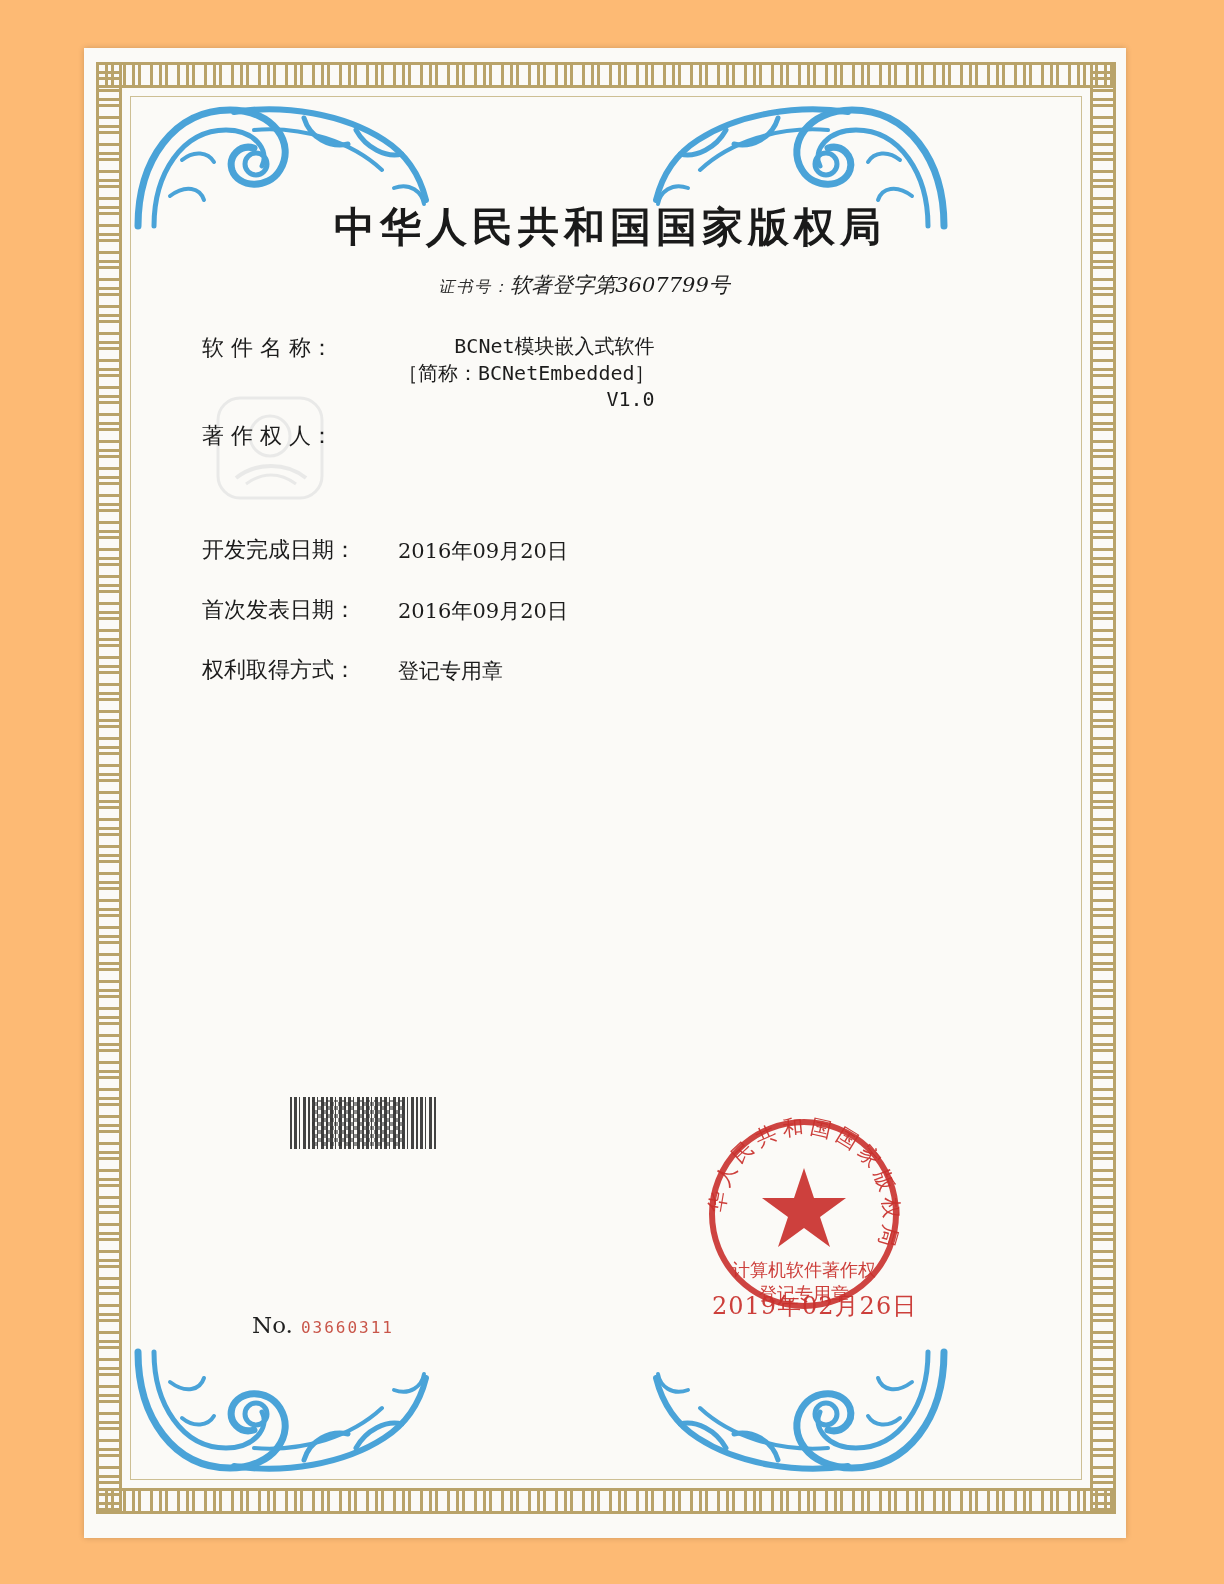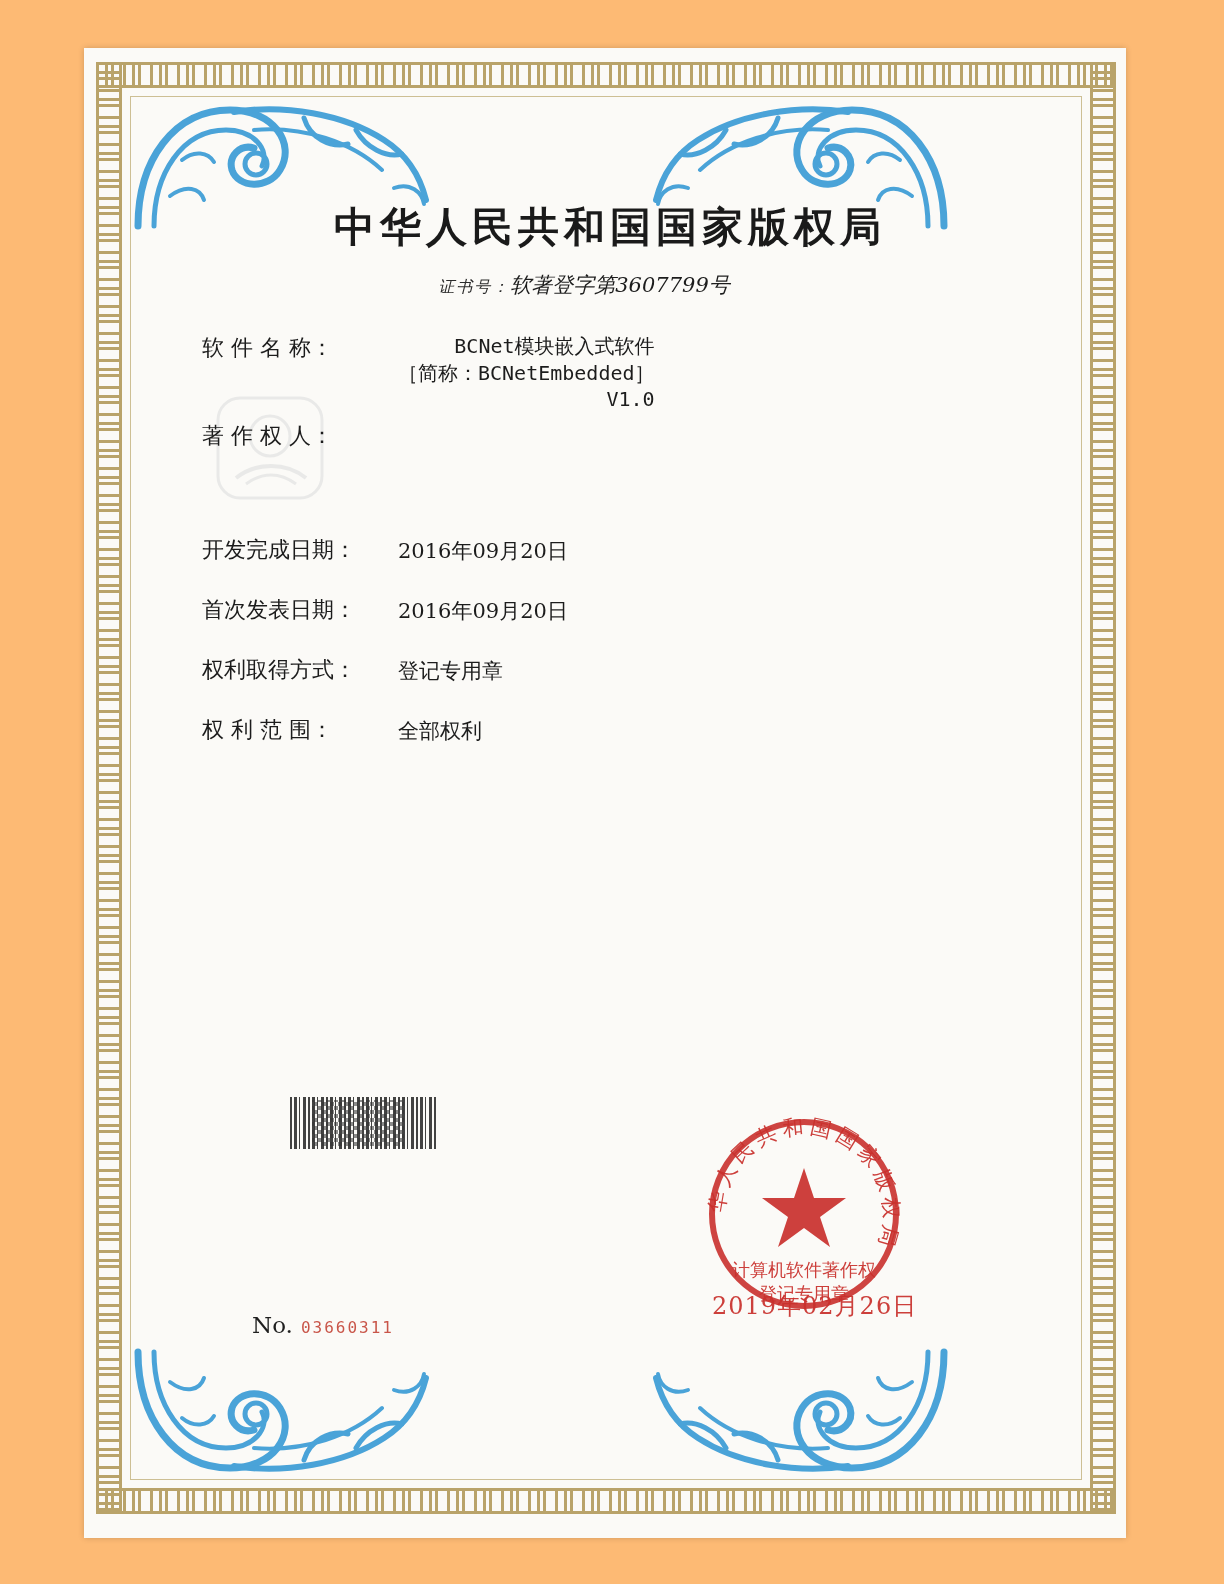--- a/index.html
+++ b/index.html
@@ -340,24 +340,20 @@
       <div class="row row-sp">
         <div class="lab">首次发表日期：</div>
         <div class="val">2016年09月20日</div>
       </div>
 
       <div class="row row-sp">
         <div class="lab">权利取得方式：</div>
         <div class="val">登记专用章</div>
       </div>
 
-      <div class="row row-sp">
-        <div class="lab">权 利 范 围：</div>
-        <div class="val">全部权利</div>
-      </div>
 
 
     </div>
 
 
   </div>
 
   <div class="barcode"></div>
   <div class="barcode-dots"></div>
 

